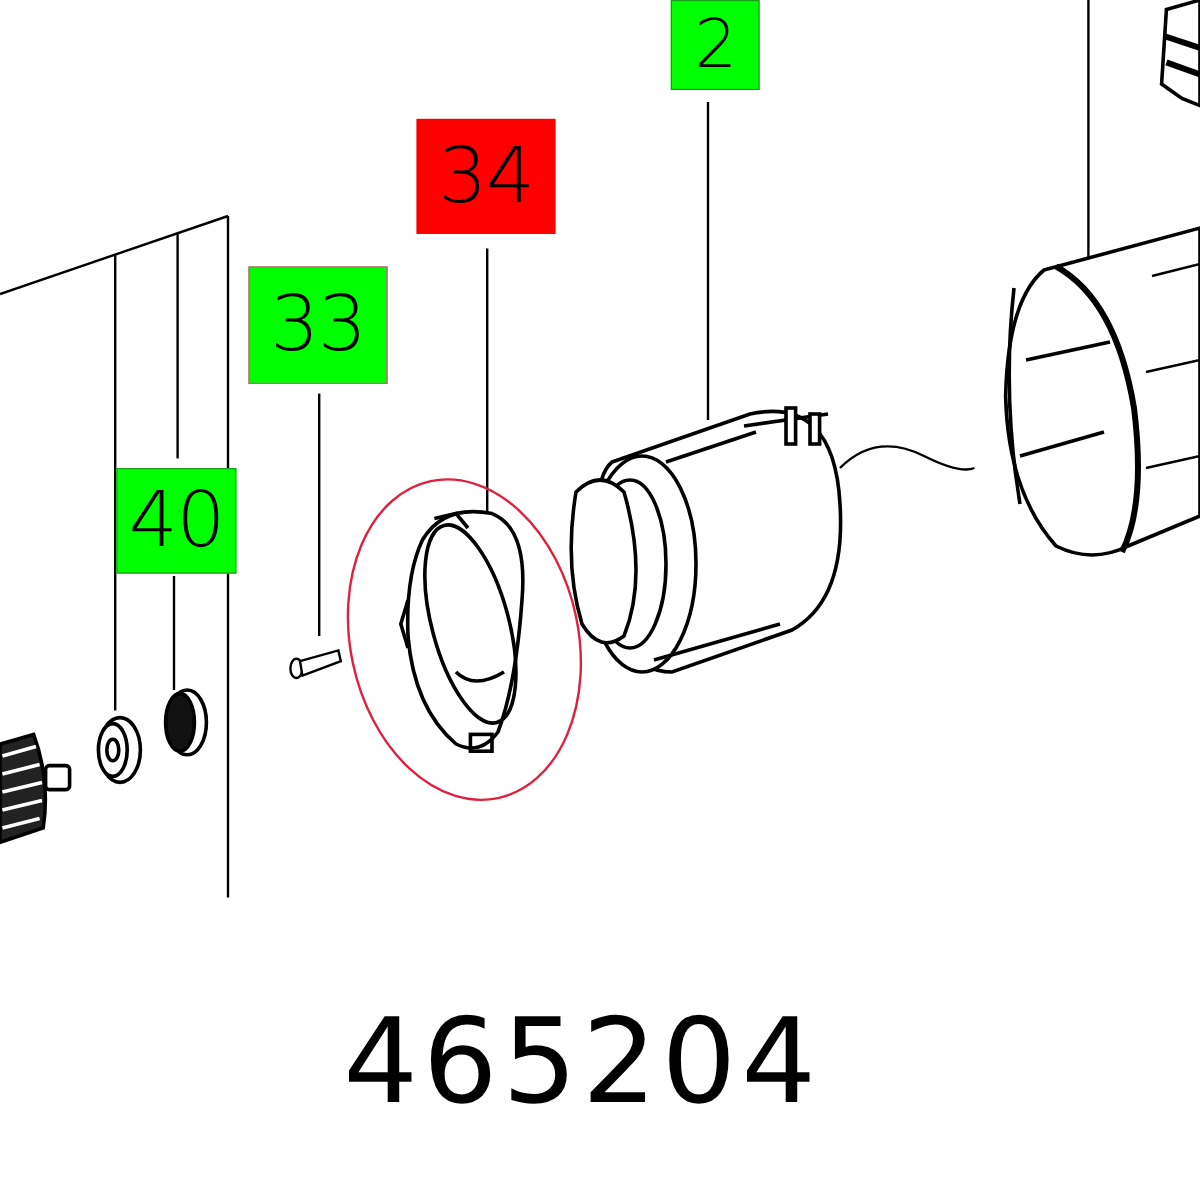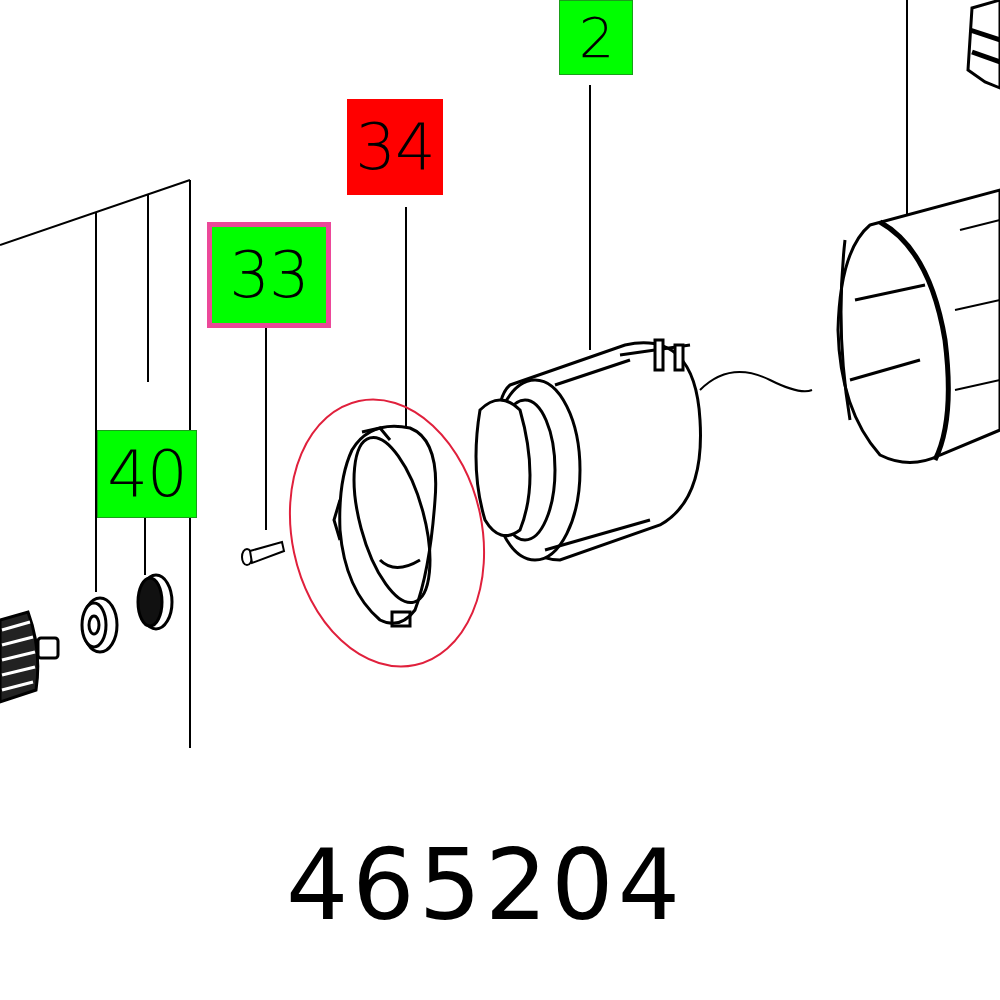--- a/index.html
+++ b/index.html
@@ -114,27 +114,27 @@
     </g>
 
     <ellipse cx="387" cy="533" rx="95" ry="135" transform="rotate(-12 387 533)" fill="none" stroke="#e0203c" stroke-width="2"></ellipse>
   </svg>
 
   
   <div class="label" style="left:559px; top:0px; width:72px; height:73px; background:#00ff00; border:1px solid #1a9e1a; font-size:56px;">
     <span>2</span>
   </div>
 
-  <div class="label" style="left:207px; top:222px; width:114px; height:96px; background:#00ff00; border:5px solid #ec4899; font-size:64px;">
+  <div class="label" style="left:207px; top:222px; width:114px; height:96px; background:#00ff00; border:1px solid #ec4899; font-size:64px;">
     <span>33</span>
   </div>
 
-  <div class="label" style="left:347px; top:99px; width:96px; height:96px; background:#ff0000; font-size:64px;">
+  <div class="label" style="left:347px; top:99px; width:116px; height:96px; background:#ff0000; font-size:64px;">
     <span>34</span>
   </div>
 
-  <div class="label" style="left:97px; top:390px; width:98px; height:86px; background:#00ff00; border:1px solid #1a9e1a; font-size:64px;margin-top:40px;">
+  <div class="label" style="left:97px; top:390px; width:98px; height:86px; background:#00ff00; border:1px solid #1a9e1a; font-size:64px;">
     <span>40</span>
   </div>
 
   
   <div class="part-number">465204</div>
 </div>
 
 </body></html>

